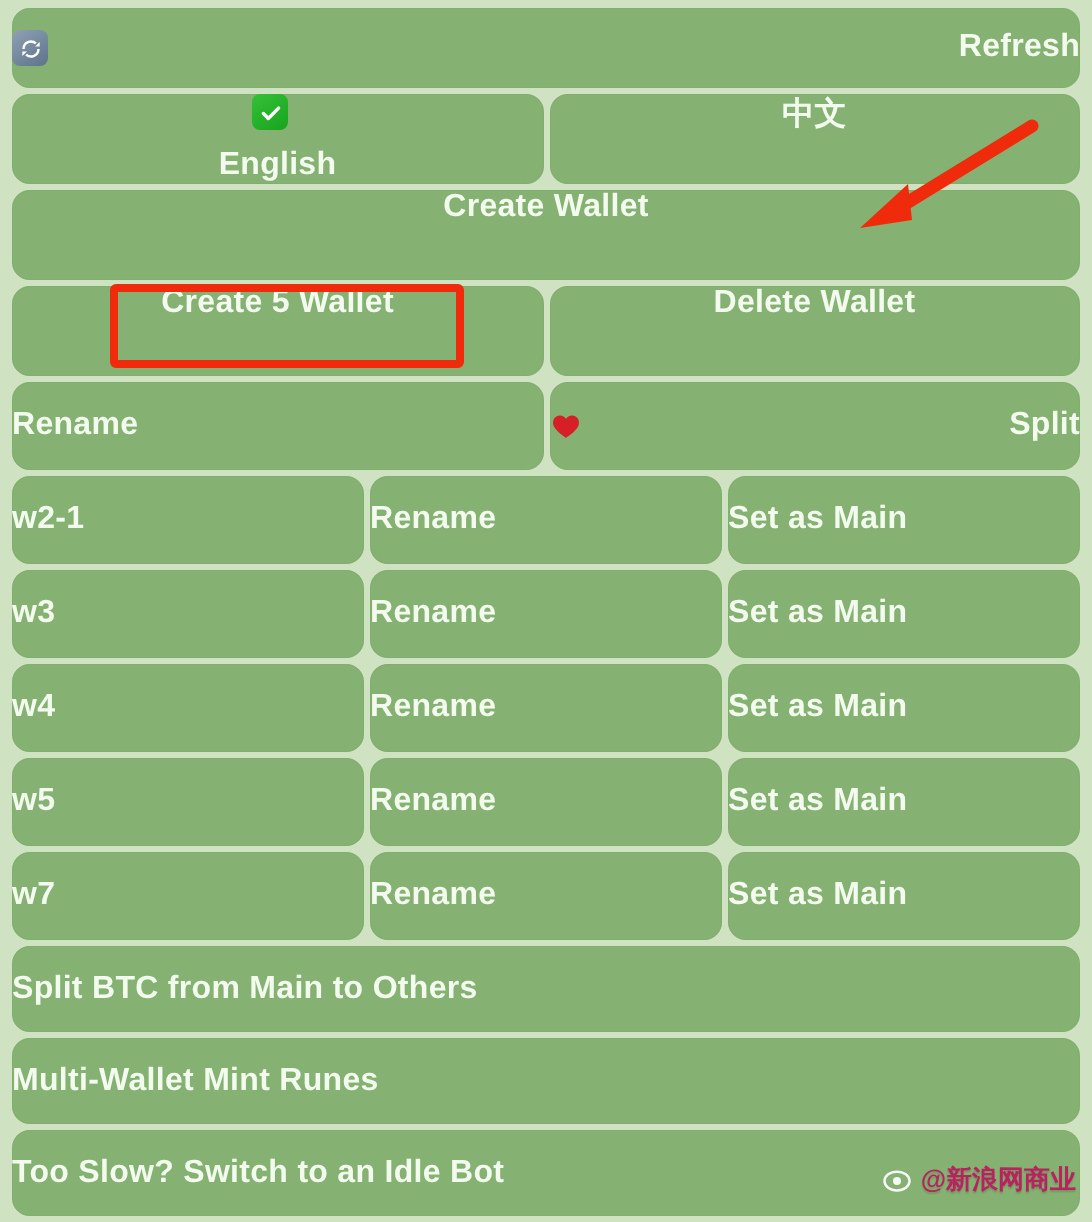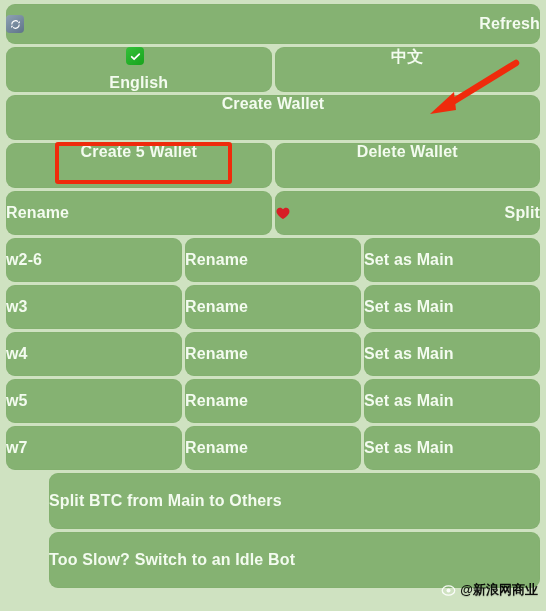--- a/index.html
+++ b/index.html
@@ -36,21 +36,21 @@
   .row {
     display: flex;
     gap: 3px;
     margin-bottom: 3px;
   }
   .row > .btn { flex: 1 1 0; }
 
   .h-refresh { height: 40px; }
   .h-std     { height: 45px; flex-direction: column; }
   .h-wallet  { height: 44px; }
-  .h-wide    { height: 56px; margin-left: 43px; }
+  .h-wide    { height: 43px; }
 
   .label { display: inline-block; }
 
   
   .icon-wrap {
     display: inline-flex;
     align-items: center;
     justify-content: center;
     margin-right: 7px;
     flex: none;
@@ -83,21 +83,21 @@
   }
 
   
   .watermark {
     position: absolute;
     right: 8px;
     bottom: 12px;
     display: flex;
     align-items: center;
     gap: 4px;
-    color: #000000;
+    color: #be185d;
     font-size: 13px;
     font-weight: 700;
     opacity: .93;
     text-shadow: 0 1px 1px rgba(0,0,0,.18);
   }
   .wm-logo { width: 15px; height: 15px; flex: none; }
 </style>
 </head>
 <body>
 
@@ -163,21 +163,21 @@
               <path d="M12 21s-7.5-4.7-9.3-9.1C1.3 8.2 3.3 4.6 6.9 4.1c2.1-.3 4 .8 5.1 2.4 1.1-1.6 3-2.7 5.1-2.4 3.6.5 5.6 4.1 4.2 7.8C19.5 16.3 12 21 12 21z" fill="#d61f26"></path>
             </svg>
           </span>
         </span>
         <span class="label">Split</span>
       </div>
     </div>
 
     <div class="row">
       <div class="btn h-wallet">
-        <span class="label">w2-6</span>
+        <span class="label">w2-1</span>
       </div>
       <div class="btn h-wallet">
         <span class="label">Rename</span>
       </div>
       <div class="btn h-wallet">
         <span class="label">Set as Main</span>
       </div>
     </div>
 
     <div class="row">
@@ -226,20 +226,25 @@
       <div class="btn h-wallet">
         <span class="label">Set as Main</span>
       </div>
     </div>
 
   </div>
 
   <div class="row">
     <div class="btn h-wide">
       <span class="label">Split BTC from Main to Others</span>
+    </div>
+  </div>
+  <div class="row">
+    <div class="btn h-wide">
+      <span class="label">Multi-Wallet Mint Runes</span>
     </div>
   </div>
   <div class="row">
     <div class="btn h-wide">
       <span class="label">Too Slow? Switch to an Idle Bot</span>
     </div>
   </div>
 
   <div class="annot-box" style="left:55px; top:142px; width:177px; height:42px;"></div>
 

